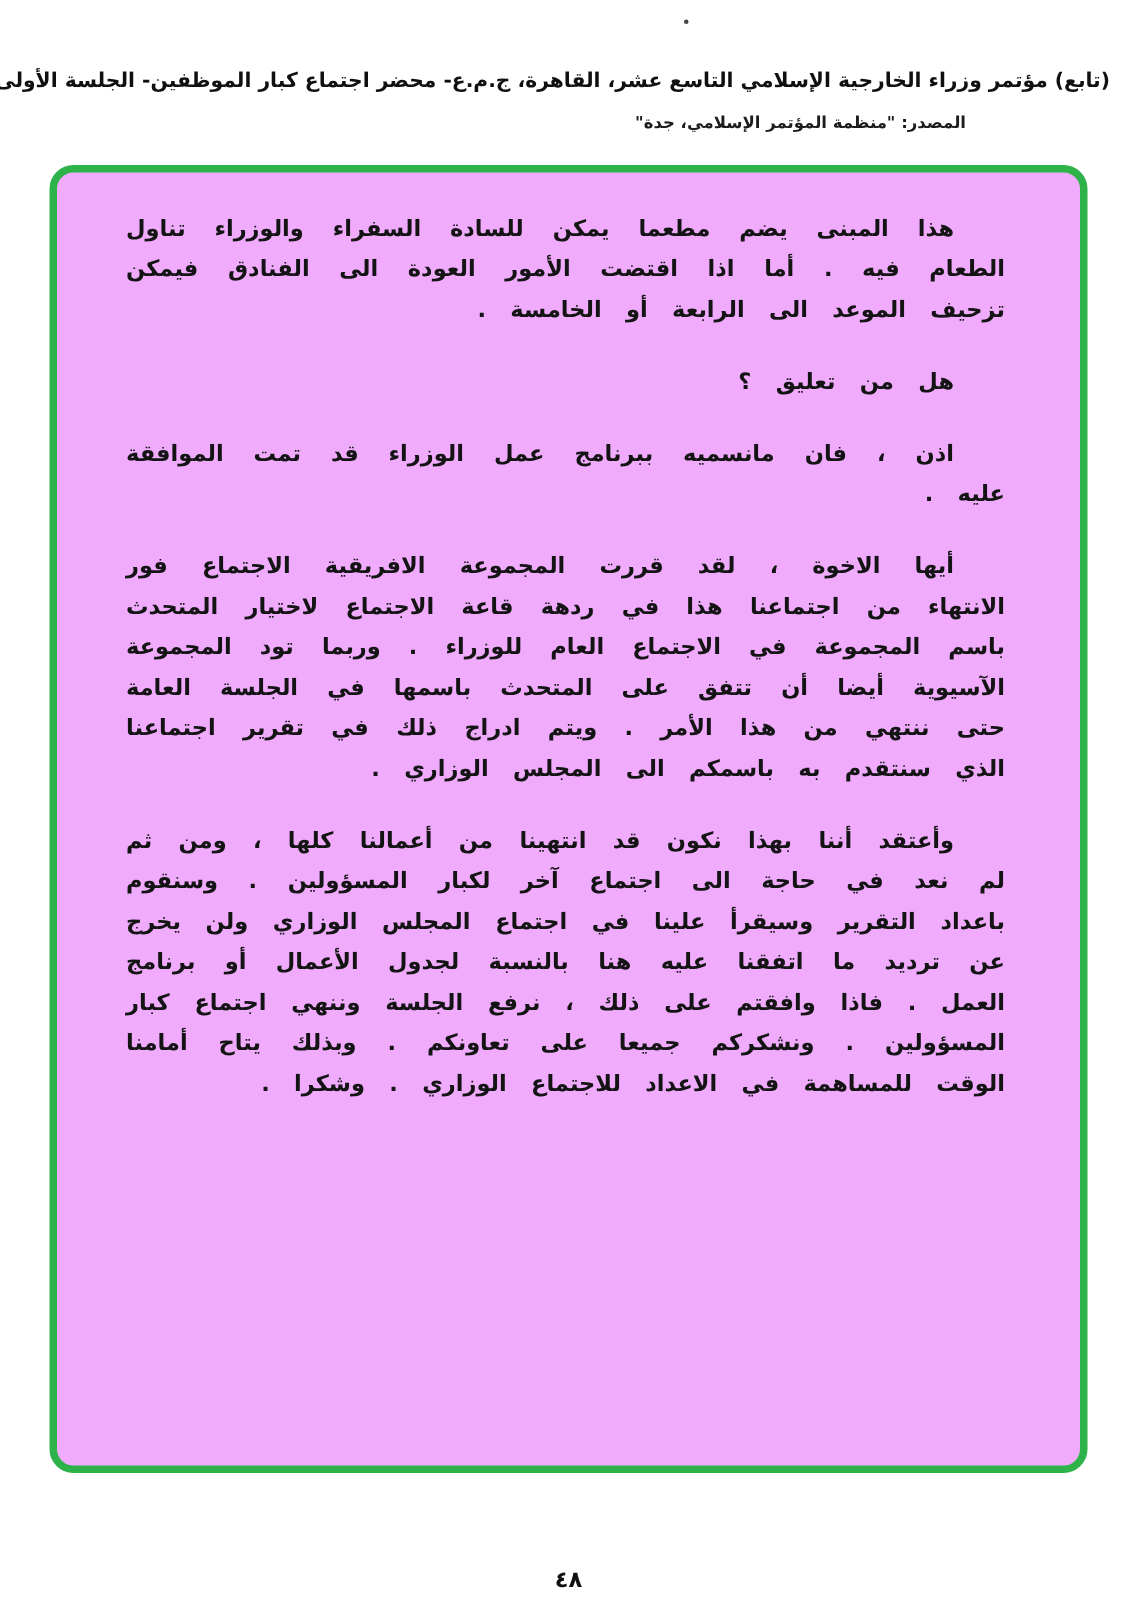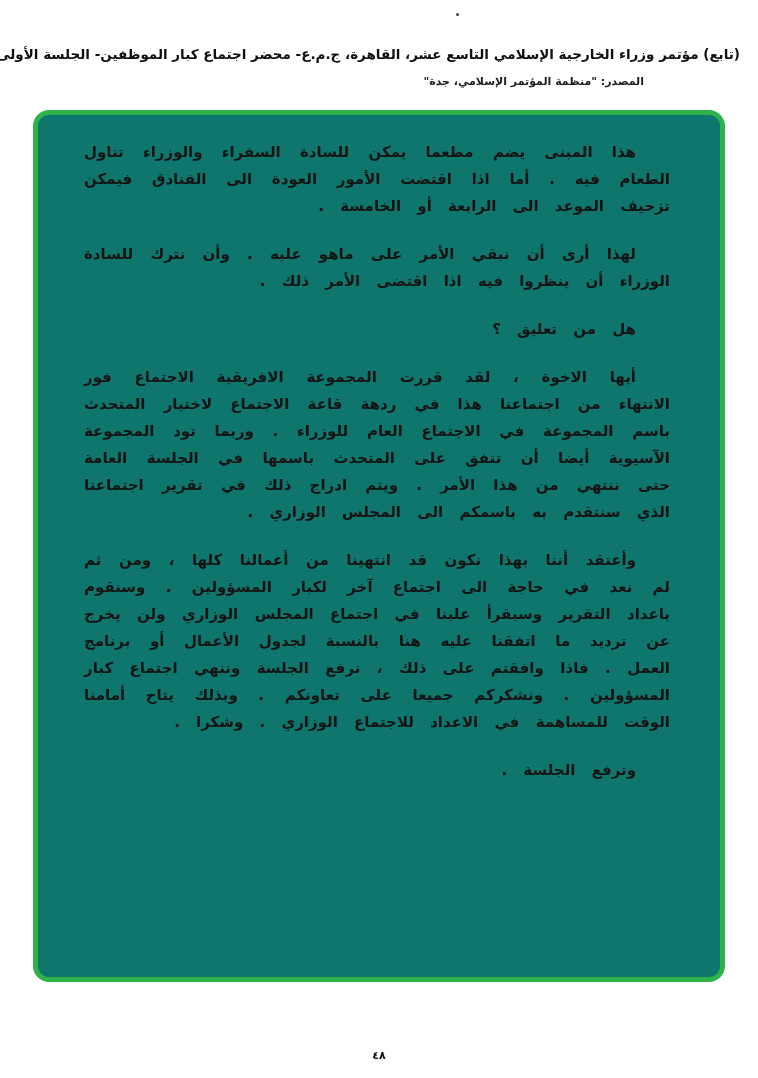--- a/index.html
+++ b/index.html
@@ -40,60 +40,59 @@
     color: #1c1c1c;
     text-align: right;
     padding-right: 96px;
   }
   .green-box {
     margin: 22px 33px 0 33px;
     min-height: 872px;
     border: 5px solid var(--accent-green, #2db34a);
     border-radius: 16px;
     padding: 24px 50px 26px 46px;
-    background: #0f766e;
+    background: #f0abfc;
   }
   .para {
     font-size: 15px;
     font-weight: bold;
     color: #141414;
     line-height: 27px;
     text-align: justify;
     text-indent: 34px;
     word-spacing: 11px;
     margin-bottom: 21px;
   }
   .para:last-child { margin-bottom: 0; }
   .footer {
     position: absolute;
     bottom: 16px;
     left: 0;
     right: 0;
     text-align: center;
-    font-size: 11px;
+    font-size: 15px;
     font-weight: bold;
     color: #101010;
   }
 </style>
 </head>
 <body>
 
 <div class="page">
 
   <span class="artifact-dot"></span>
 
   <div class="header">
     <div class="header-line1">(تابع) مؤتمر وزراء الخارجية الإسلامي التاسع عشر، القاهرة، ج.م.ع- محضر اجتماع كبار الموظفين- الجلسة الأولى- ٢٨ يوليه ١٩٩٠</div>
     <div class="header-line2">المصدر: "منظمة المؤتمر الإسلامي، جدة"</div>
   </div>
 
   <div class="green-box">
     <p class="para">هذا المبنى يضم مطعما يمكن للسادة السفراء والوزراء تناول الطعام فيه . أما اذا اقتضت الأمور العودة الى الفنادق فيمكن تزحيف الموعد الى الرابعة أو الخامسة .</p>
-    <p class="para">لهذا أرى أن نبقي الأمر على ماهو عليه . وأن نترك للسادة الوزراء أن ينظروا فيه اذا اقتضى الأمر ذلك .</p>
     <p class="para">هل من تعليق ؟</p>
+    <p class="para">اذن ، فان مانسميه ببرنامج عمل الوزراء قد تمت الموافقة عليه .</p>
     <p class="para">أيها الاخوة ، لقد قررت المجموعة الافريقية الاجتماع فور الانتهاء من اجتماعنا هذا في ردهة قاعة الاجتماع لاختيار المتحدث باسم المجموعة في الاجتماع العام للوزراء . وربما تود المجموعة الآسيوية أيضا أن تتفق على المتحدث باسمها في الجلسة العامة حتى ننتهي من هذا الأمر . ويتم ادراج ذلك في تقرير اجتماعنا الذي سنتقدم به باسمكم الى المجلس الوزاري .</p>
     <p class="para">وأعتقد أننا بهذا نكون قد انتهينا من أعمالنا كلها ، ومن ثم لم نعد في حاجة الى اجتماع آخر لكبار المسؤولين . وسنقوم باعداد التقرير وسيقرأ علينا في اجتماع المجلس الوزاري ولن يخرج عن ترديد ما اتفقنا عليه هنا بالنسبة لجدول الأعمال أو برنامج العمل . فاذا وافقتم على ذلك ، نرفع الجلسة وننهي اجتماع كبار المسؤولين . ونشكركم جميعا على تعاونكم . وبذلك يتاح أمامنا الوقت للمساهمة في الاعداد للاجتماع الوزاري . وشكرا .</p>
-    <p class="para">وترفع الجلسة .</p>
   </div>
 
   <div class="footer">٤٨</div>
 
 </div>
 
 </body></html>

